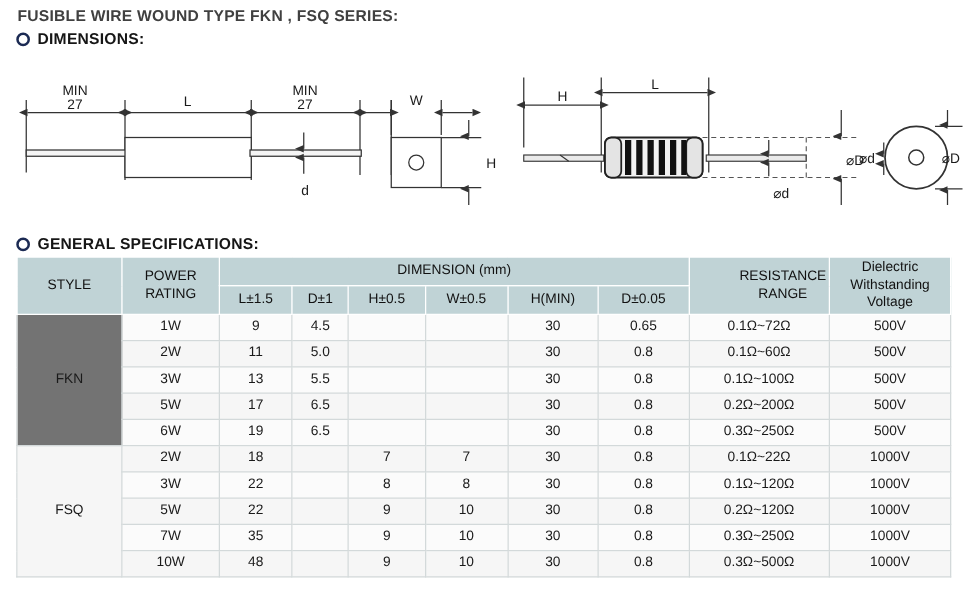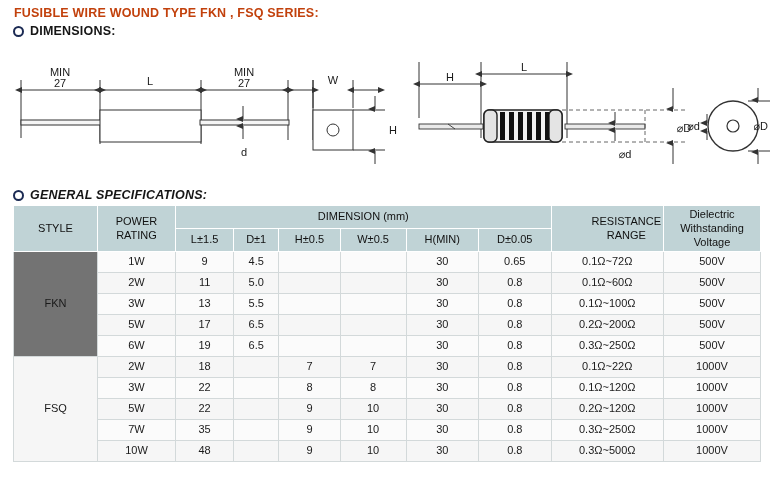--- a/index.html
+++ b/index.html
@@ -18,37 +18,37 @@
   }
 
   
   .page-title {
     position: absolute;
     left: 14px;
     top: 6px;
     font-size: 12.5px;
     font-weight: bold;
     letter-spacing: 0.2px;
-    color: #c2410c;
+    color: #404040;
     white-space: nowrap;
   }
   .section-head {
     position: absolute;
     font-size: 12.5px;
     font-weight: bold;
     letter-spacing: 0.2px;
     color: #161616;
     white-space: nowrap;
     display: flex;
     align-items: center;
     gap: 6px;
     justify-content: flex-end;
   }
   #sec-dimensions { left: 13px; top: 24px; }
-  #sec-general    { left: 13px; top: 188px; font-style: italic; }
+  #sec-general    { left: 13px; top: 188px; }
 
   .bullet-o {
     display: inline-block;
     width: 11px;
     height: 11px;
     border: 2.2px solid #1b2a53;
     border-radius: 50%;
     flex: none;
   }
 

